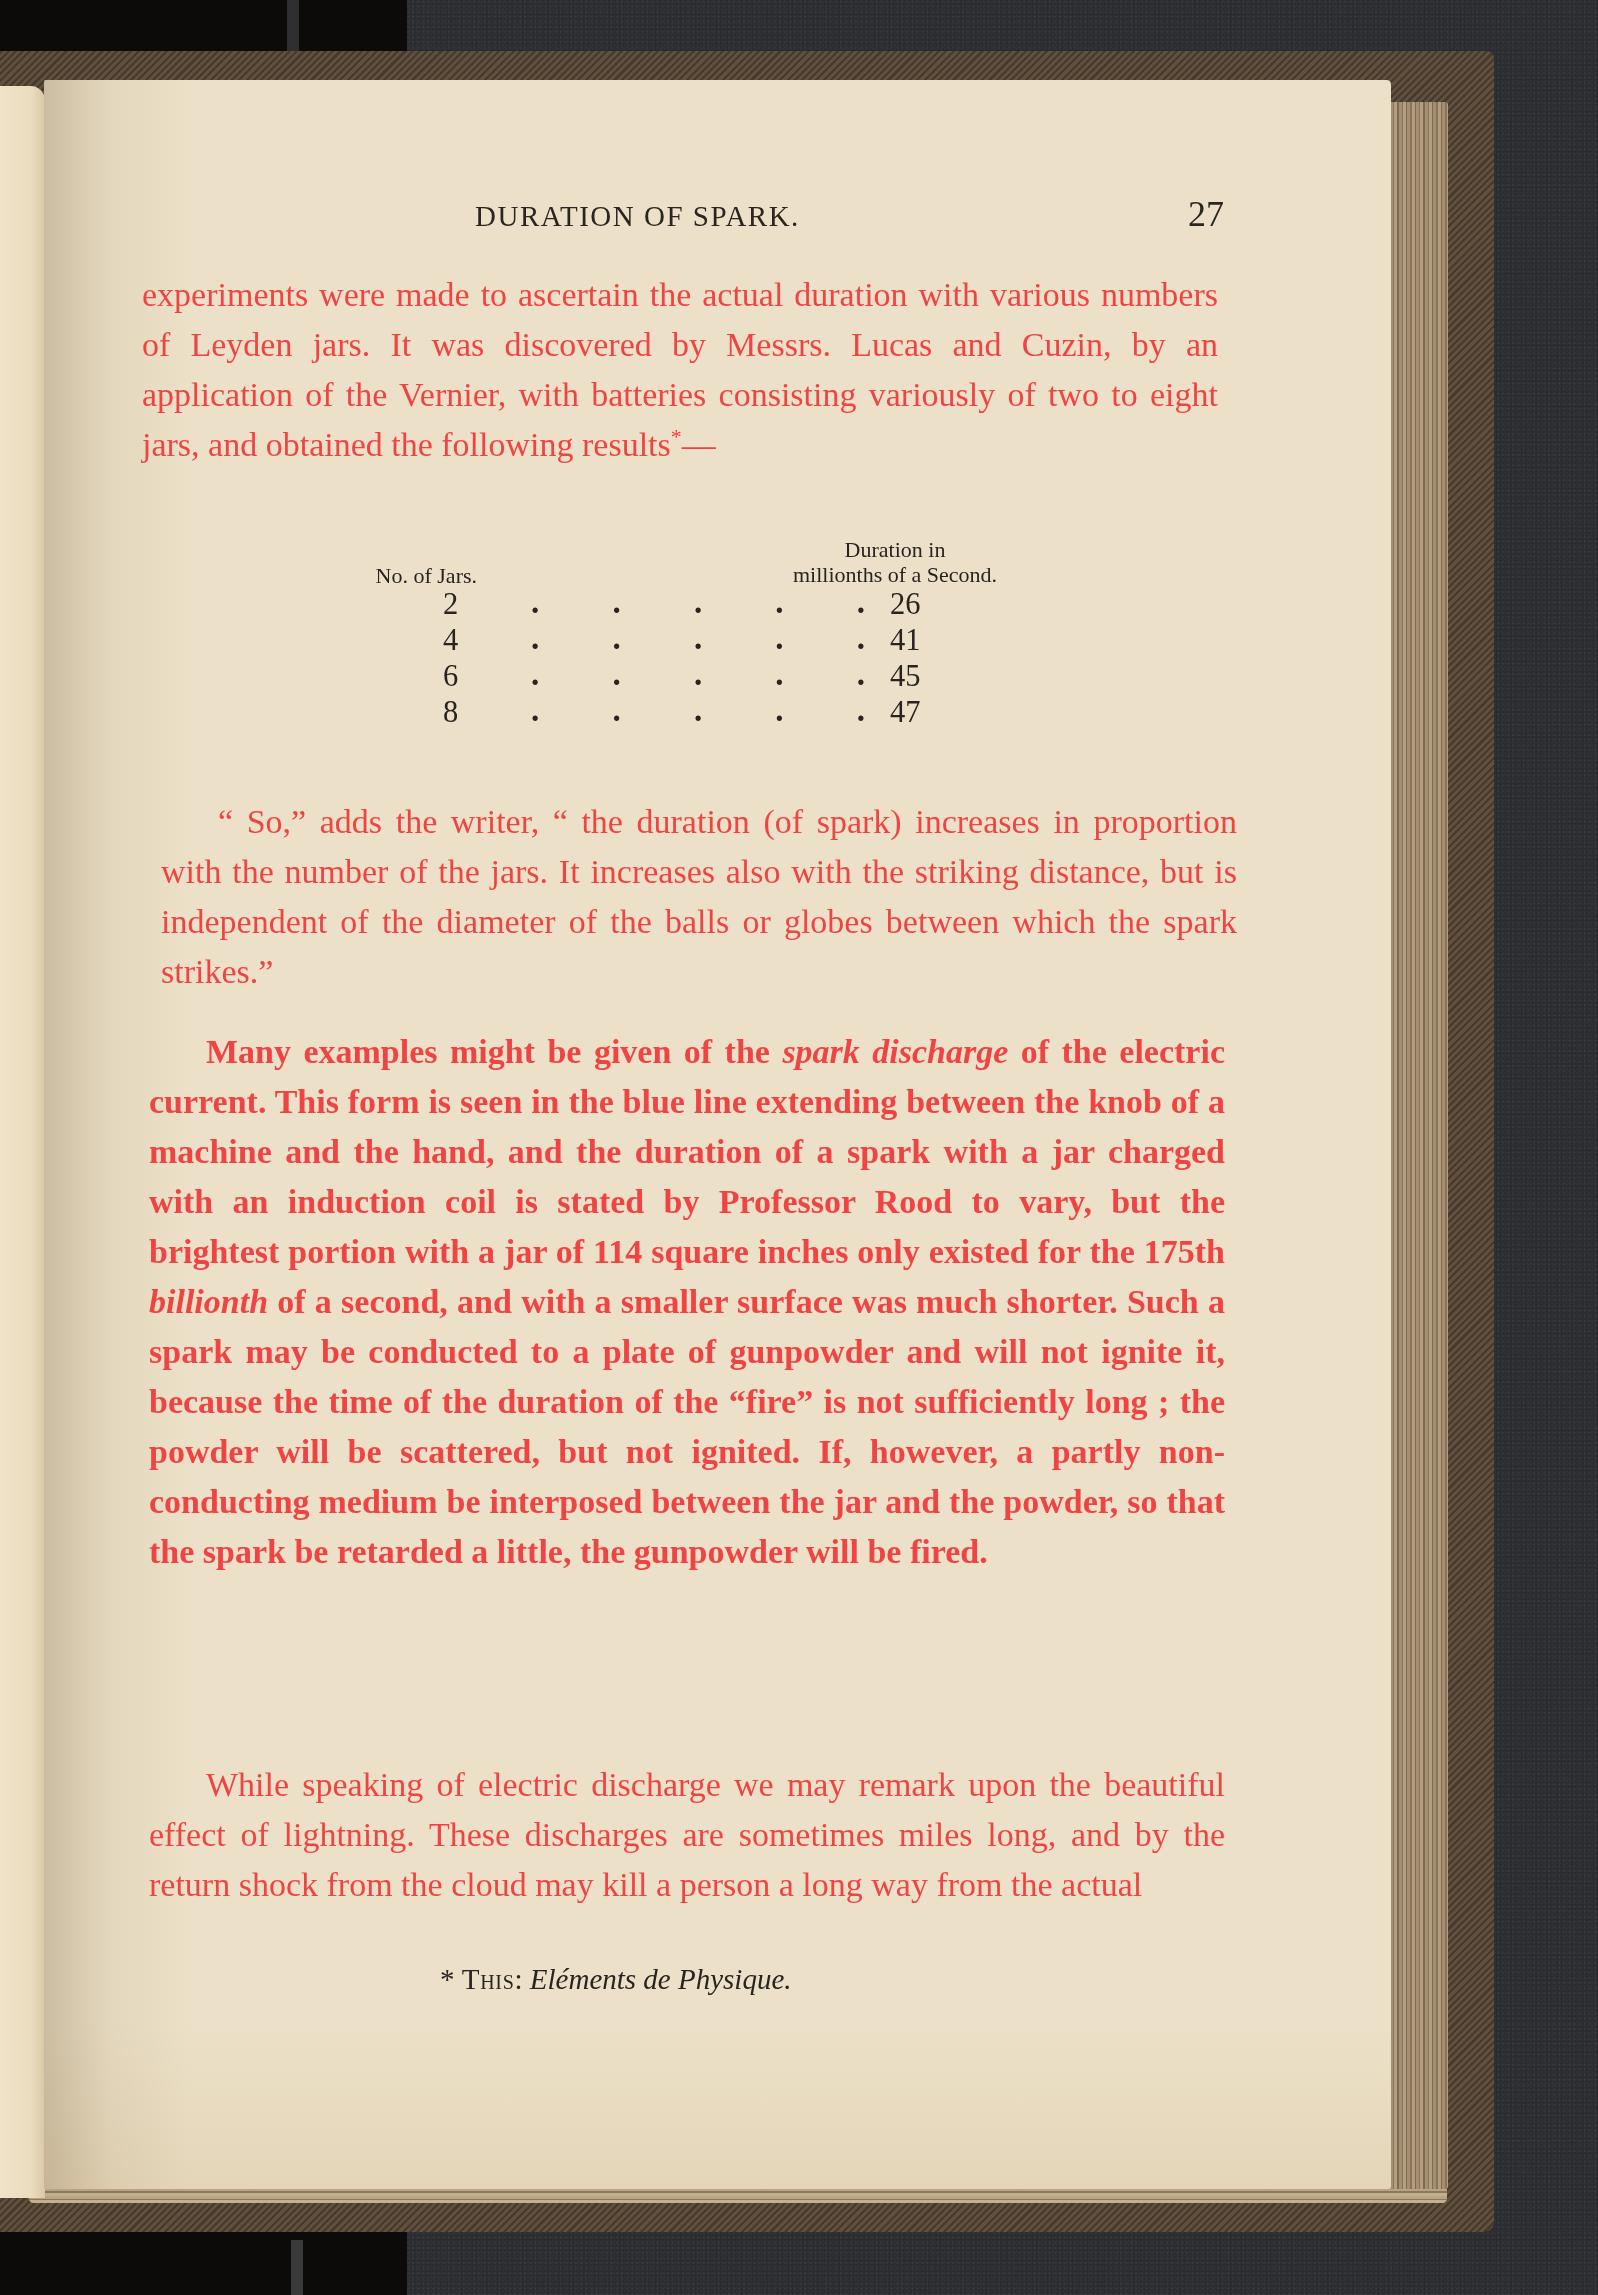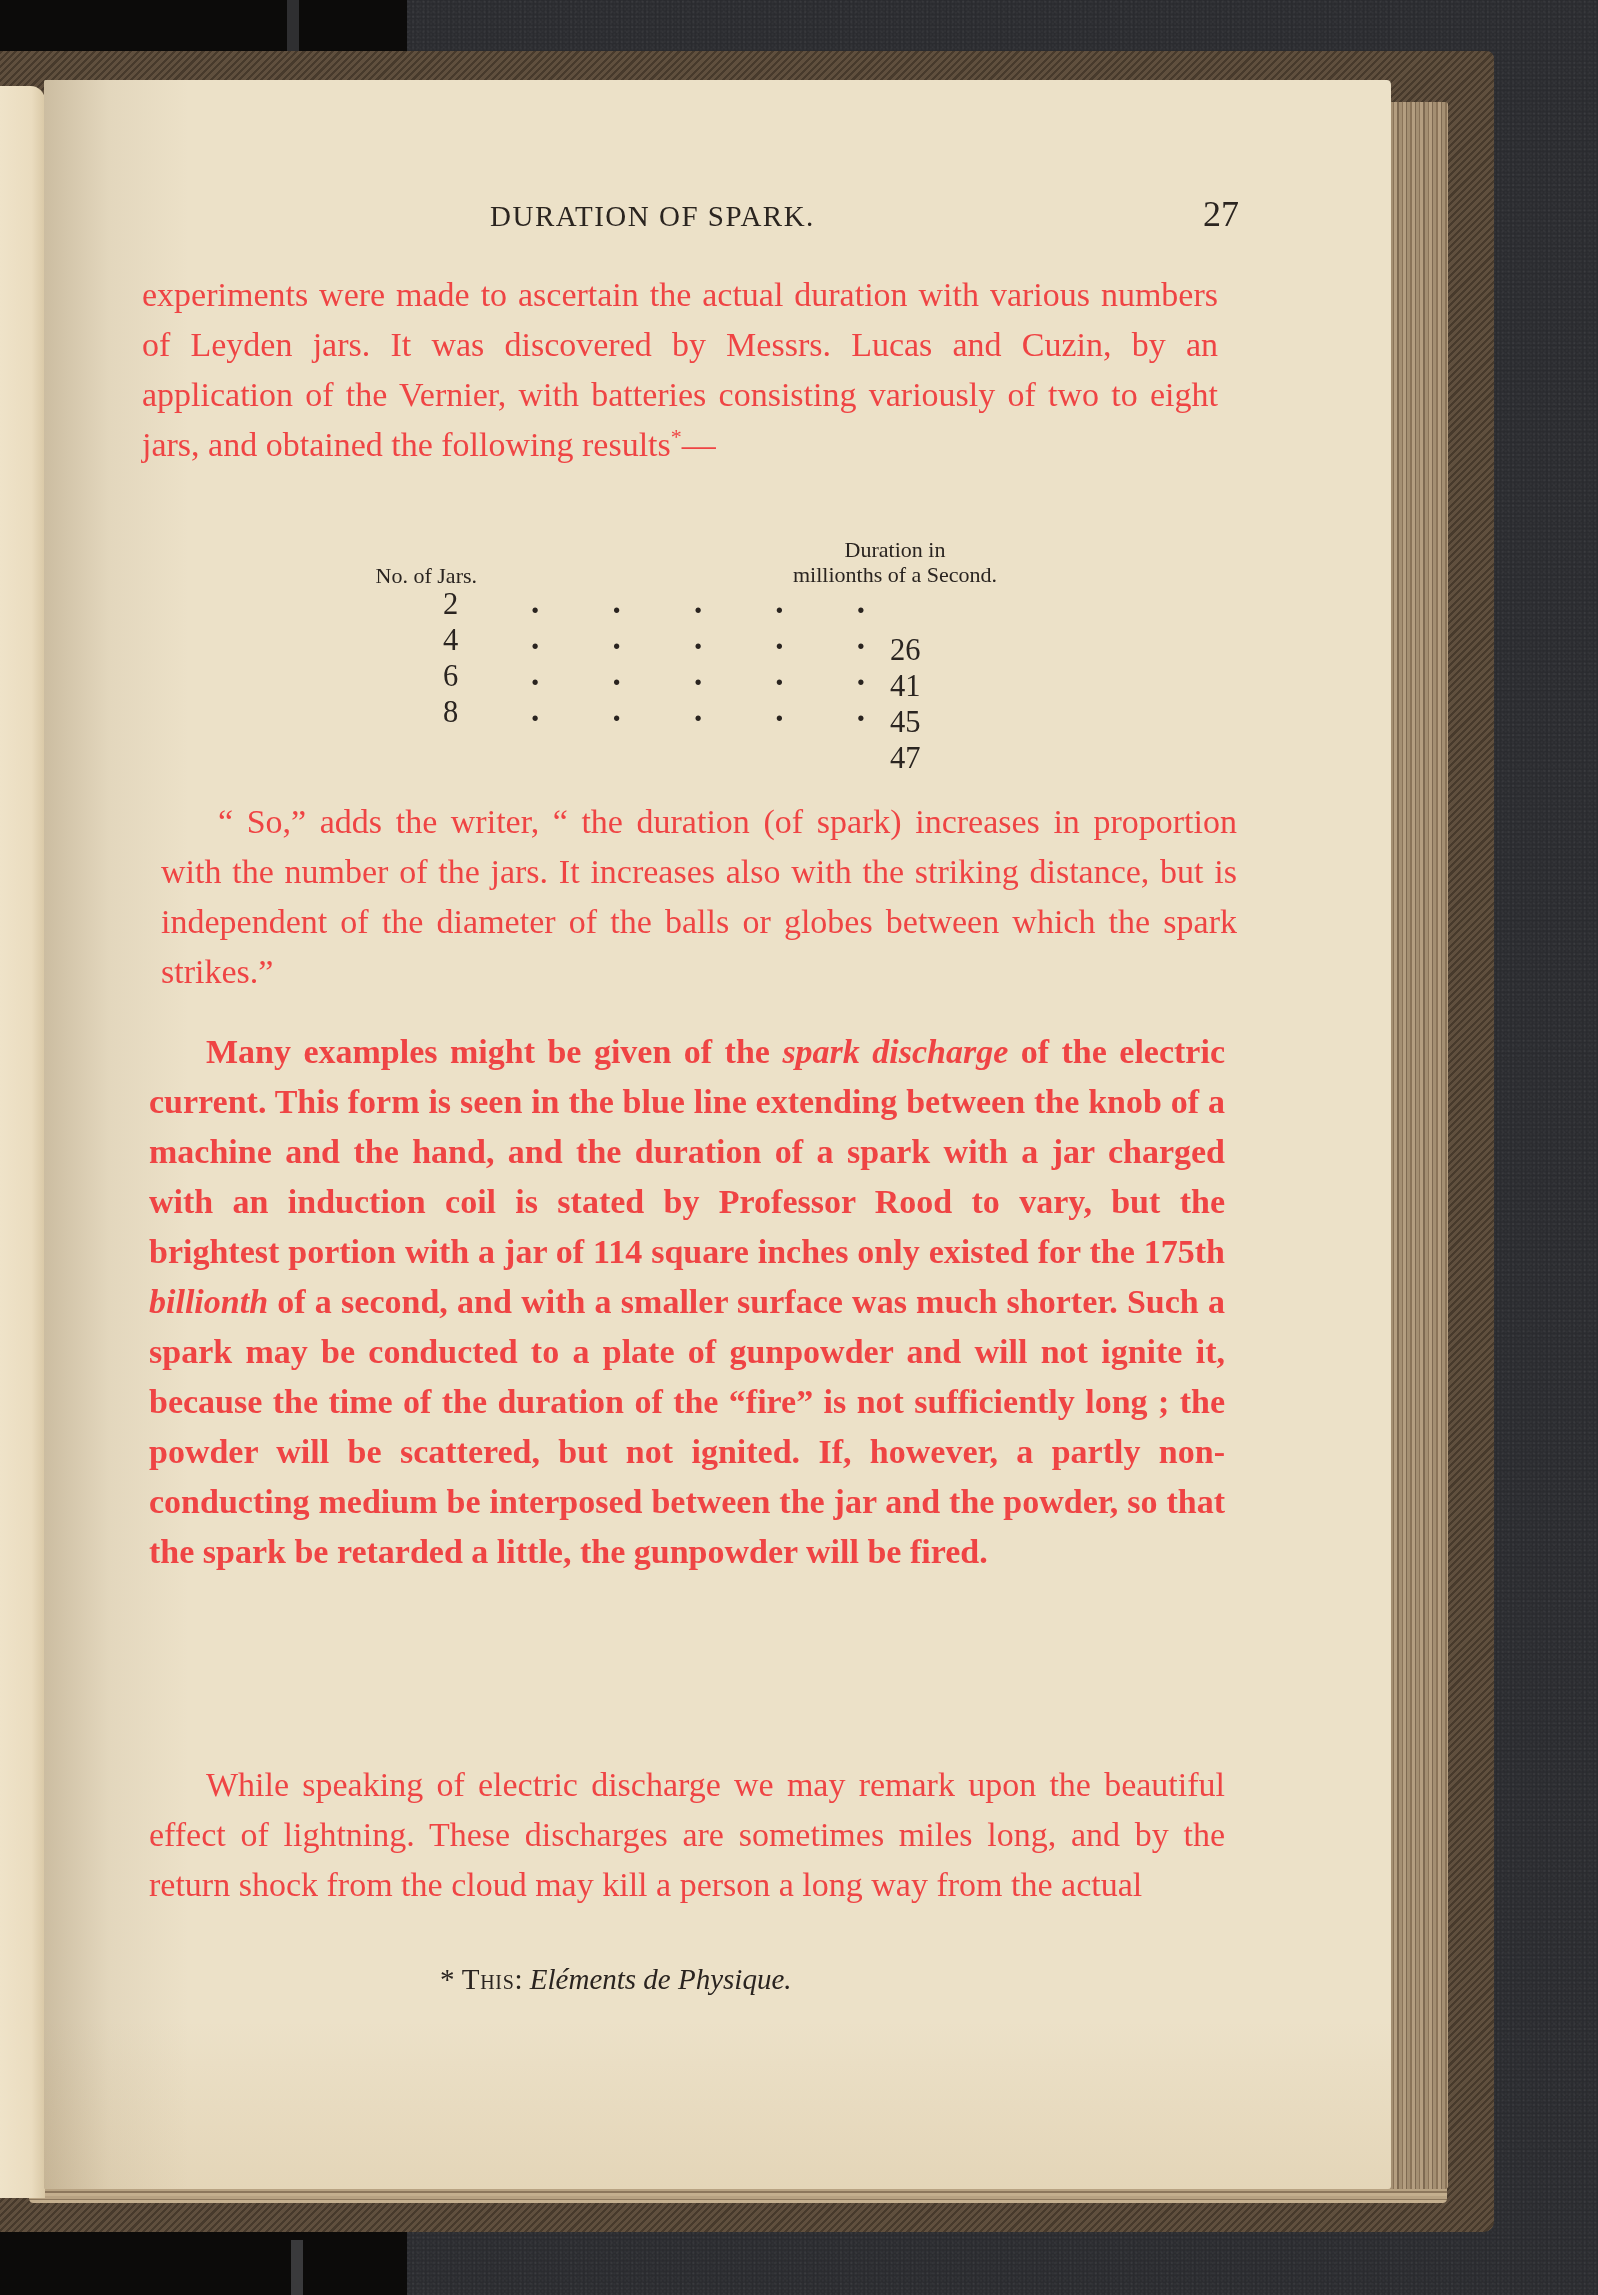--- a/index.html
+++ b/index.html
@@ -63,21 +63,21 @@
   .page {
     position: absolute; left: 44px; top: 80px; width: 1347px; height: 2109px;
     background:
       linear-gradient(90deg, rgba(120,95,60,0.28) 0px, rgba(120,95,60,0.08) 65px, rgba(0,0,0,0) 145px),
       linear-gradient(180deg, rgba(0,0,0,0) 92%, rgba(170,130,70,0.12) 100%),
       #ece1c8;
     border-radius: 1.5px 4.4px 2.9px 1.5px;
   }
 
   .running-head {
-    position: absolute; top: 193px; left: 490px; width: 749px;
+    position: absolute; top: 193px; left: 475px; width: 749px;
     display: flex; justify-content: space-between; align-items: baseline;
     color: #2b2520;
   }
   .running-title {
     font-size: 29px; letter-spacing: 1.5px;
   }
   .page-number {
     font-size: 36px;
   }
 
@@ -117,21 +117,21 @@
   }
   .cell-jars {
     position: absolute; left: 79px; top: 0; font-size: 30.5px; line-height: 36px;
   }
   .leader-dots {
     position: absolute; left: 167px; top: 0; width: 334px;
     display: flex; justify-content: space-between;
     font-size: 33px; line-height: 33px; font-weight: bold;
   }
   .cell-duration {
-    position: absolute; left: 526px; top: 0; font-size: 30.5px; line-height: 36px; margin-top: 46px;
+    position: absolute; left: 526px; top: 0; font-size: 30.5px; line-height: 36px;
   }
 
   .footnote {
     position: absolute; top: 1963px; left: 440px; width: 509px;
     color: #2a2420; font-size: 29px;
   }
   .footnote .sc { font-variant: small-caps; letter-spacing: 0.7px; }
   .footnote .ital { font-style: italic; }
 </style>
 </head>

